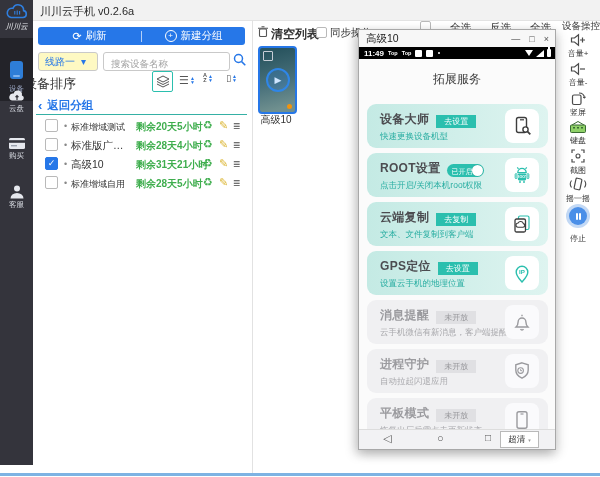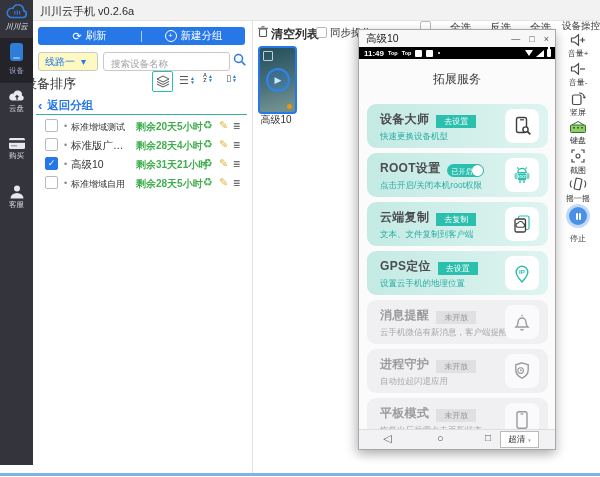--- a/index.html
+++ b/index.html
@@ -136,21 +136,21 @@
   </div>
 
   <div class="a" id="sidebar">
     <div class="side-item" style="top:3px;">
       <svg width="26" height="18" viewBox="0 0 26 18" style="margin:0 auto;">
         <path d="M7 14.5 h12 a3.5 3.5 0 0 0 .6-6.9 A5.5 5.5 0 0 0 9 5.3 A4.3 4.3 0 0 0 7 14.5 z" fill="none" stroke="#2f7fe0" stroke-width="1.6"></path>
         <path d="M10.8 8 v3.4 M13.2 7.4 v4.4 M15.6 8 v3.4" stroke="#2f7fe0" stroke-width="1.1" fill="none"></path>
       </svg>
       <span class="side-label" style="font-style:italic;color:#eceef2;">川川云</span>
     </div>
-    <div class="side-item side-active" style="top:38px;height:40px;padding-top:5px;">
+    <div class="side-item side-active" style="top:38px;height:40px;padding-top:23px;">
       <span class="phone-ic"></span>
       <span class="side-label" style="color:#9aa6c2;">设备</span>
     </div>
     <div class="side-item" style="top:88px;">
       <svg width="20" height="15" viewBox="0 0 20 15" style="margin:0 auto;">
         <path d="M5 12.5 h9.5 a2.6 2.6 0 0 0 .4-5.1 A4.2 4.2 0 0 0 6.7 5.6 A3 3 0 0 0 5 12.5 z" fill="#e6e8ee"></path>
         <path d="M10 12 V7.8 M8.5 9.2 L10 7.6 L11.5 9.2" stroke="#34343c" stroke-width="1.2" fill="none"></path>
       </svg>
       <span class="side-label">云盘</span>
     </div>

